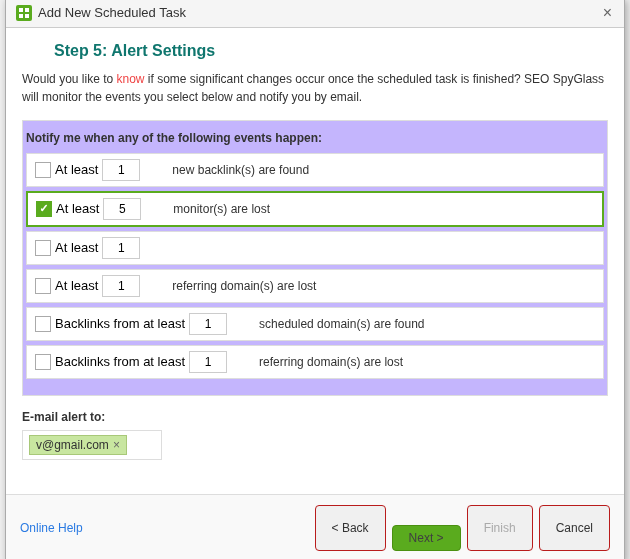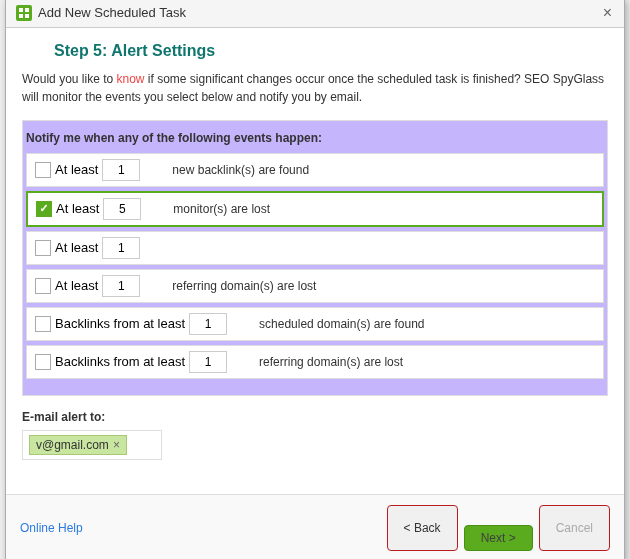--- a/index.html
+++ b/index.html
@@ -296,16 +296,17 @@
     </div>
   </div>
 
   <div class="footer">
     <div class="footer-left">
       <a class="online-help">Online Help</a>
     </div>
     <div class="footer-right">
       <button class="btn">&lt; Back</button>
       <button class="btn btn-primary">Next &gt;</button>
-      <button class="btn" disabled="">Cancel</button>
+      <button class="btn" disabled="">Finish</button>
+      <button class="btn">Cancel</button>
     </div>
   </div>
 </div>
 
 </body></html>

